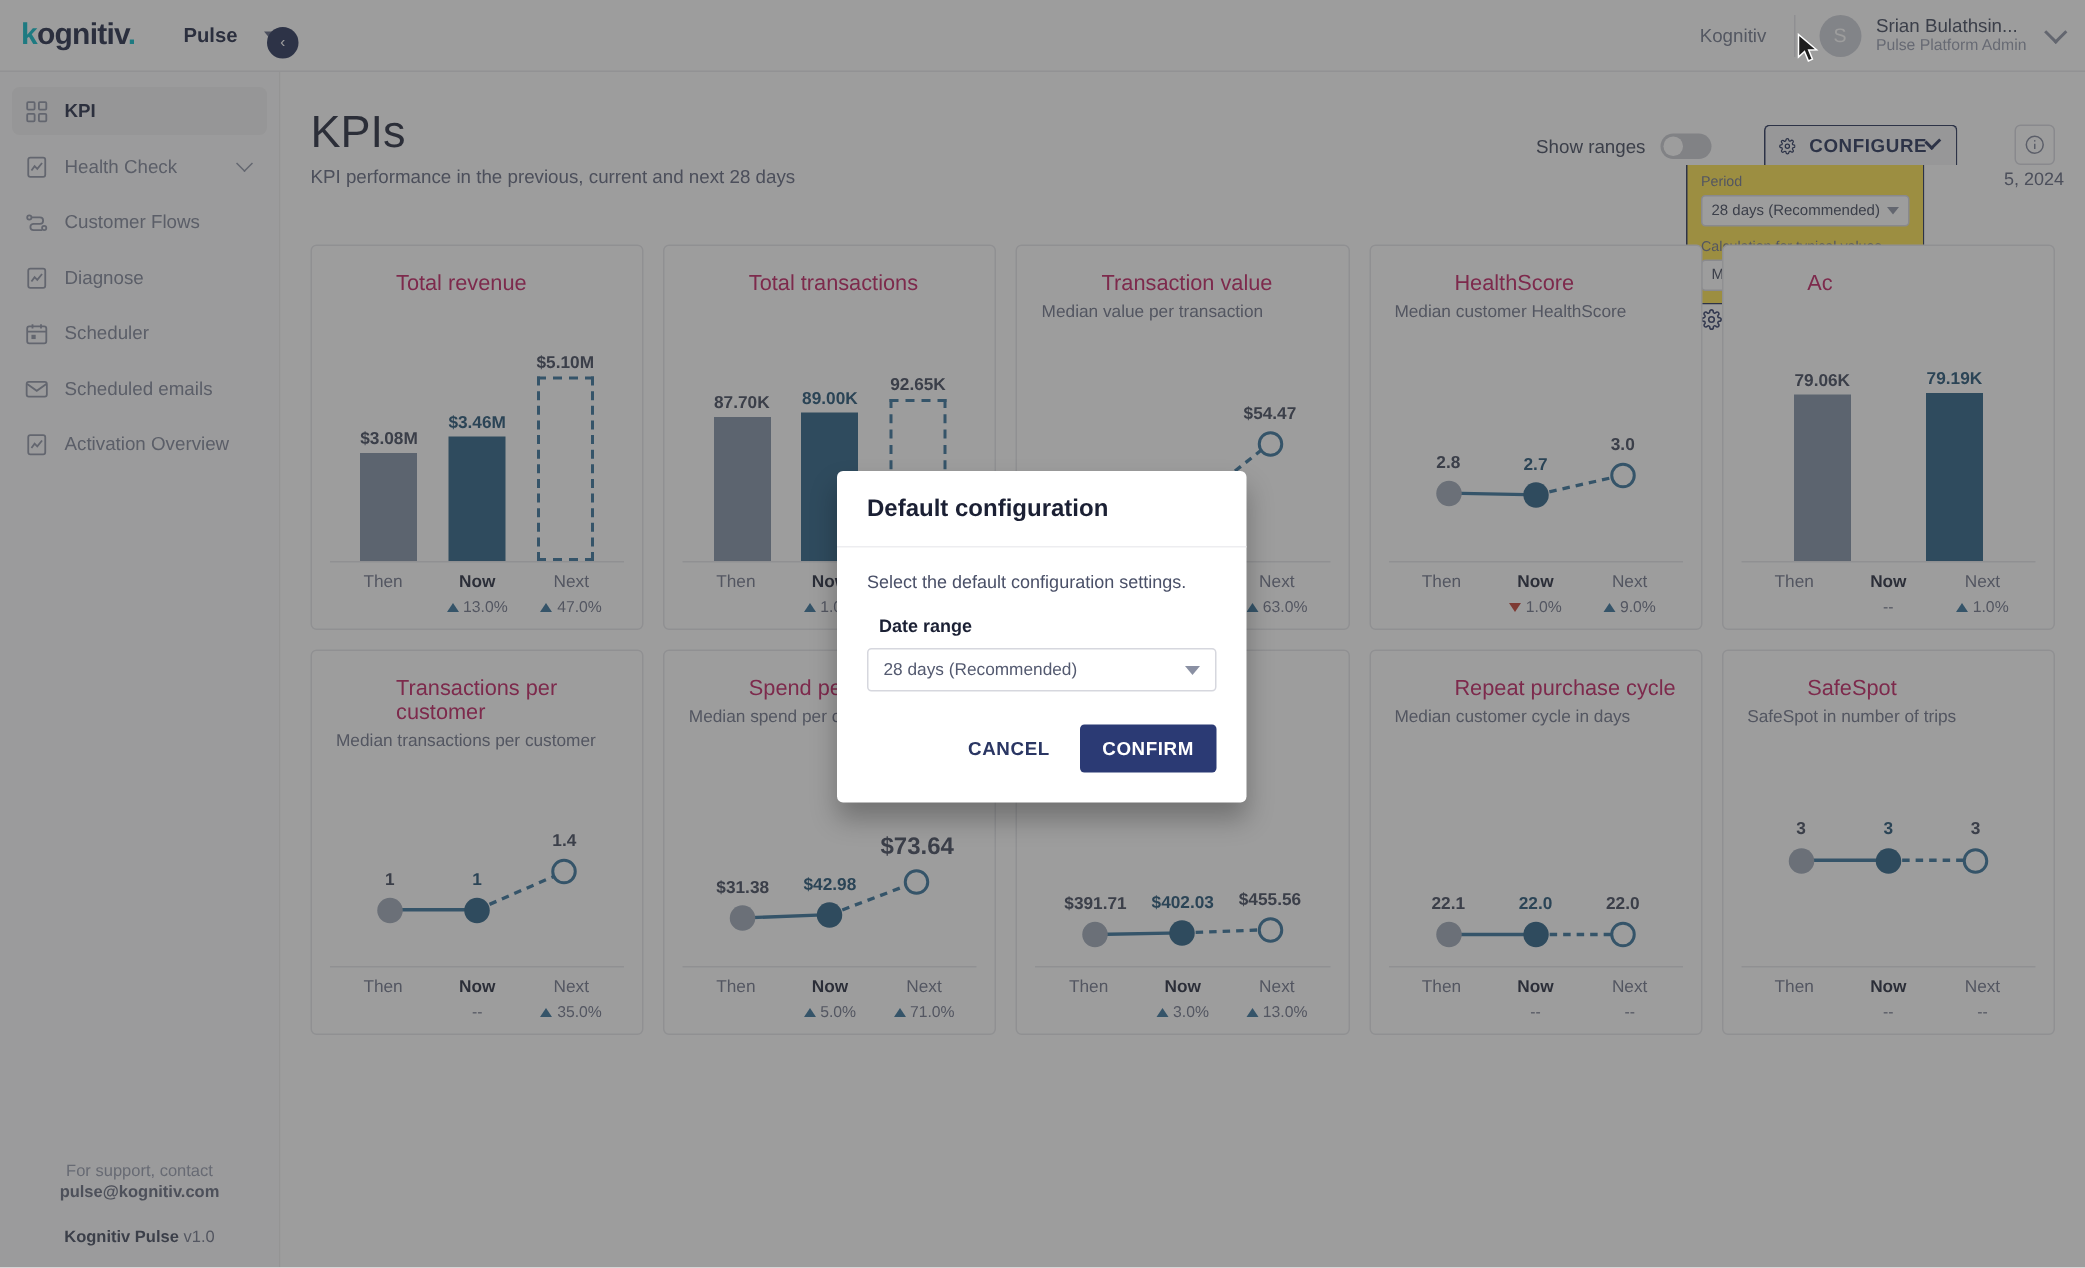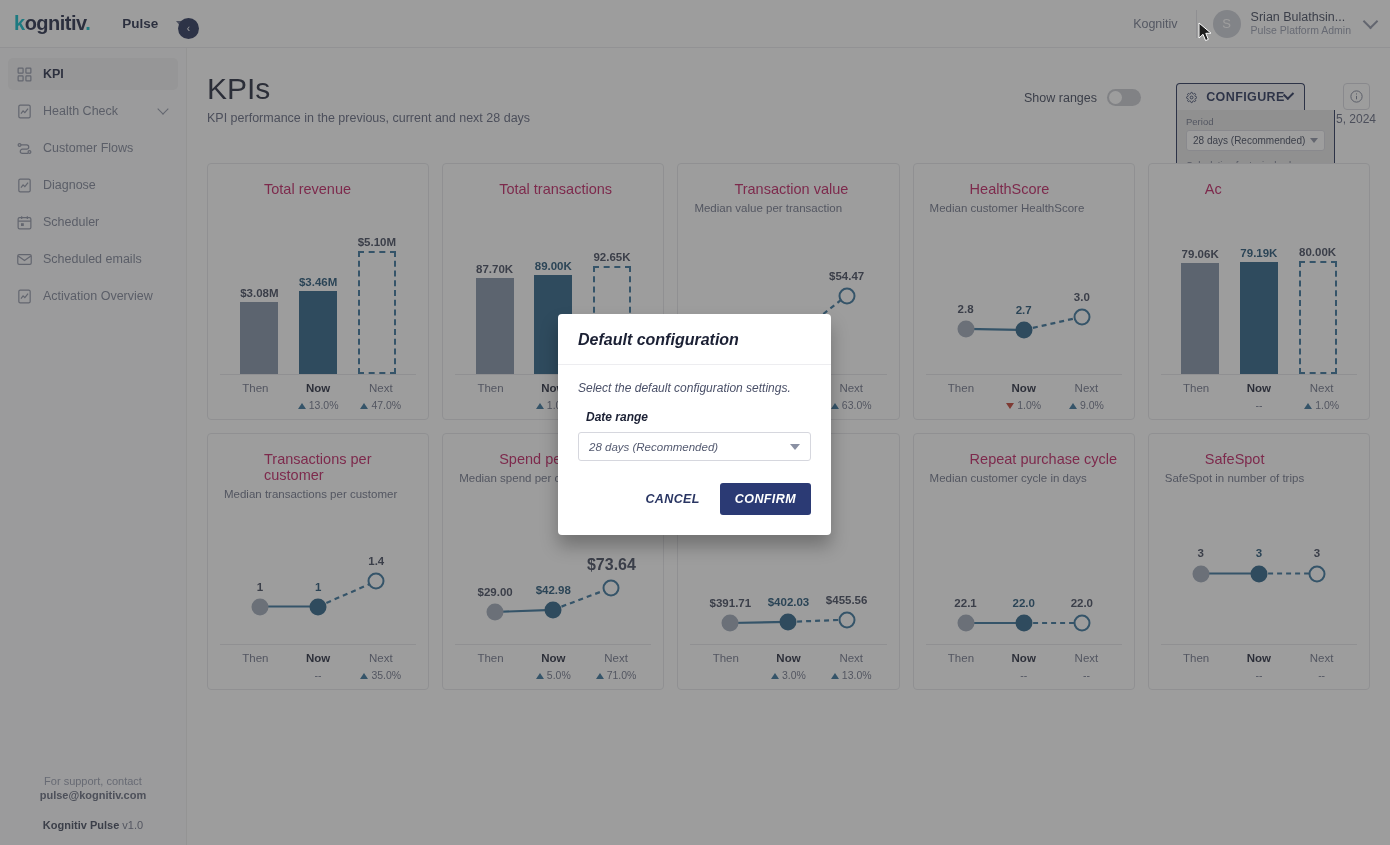--- a/index.html
+++ b/index.html
@@ -101,22 +101,22 @@
     background: #f2f3f5; border: 1px solid #1e2a52; border-bottom: none;
     border-radius: 4px 4px 0 0; display: flex; align-items: center; cursor: pointer;
   }
   .config-btn .label { font-size: 12.5px; font-weight: 700; color: #1e2a52; letter-spacing: 0.4px; margin-left: 9px; }
   .config-btn .cc {
     margin-left: auto; margin-right: 12px; width: 9px; height: 9px;
     border-right: 2px solid #1e2a52; border-bottom: 2px solid #1e2a52;
     transform: rotate(45deg); margin-top: -5px;
   }
   .config-panel {
-    position: absolute; left: 989px; top: 62px; width: 159px; height: 93px;
-    background: #e5e5e5; border: 1px solid #1e2a52; border-top: none;
+    position: absolute; left: 937px; top: 62px; width: 159px; height: 93px;
+    background: #fde047; border: 1px solid #1e2a52; border-top: none;
     border-radius: 0 0 4px 4px; padding: 6px 9px 0 9px;
   }
   .fld-label { font-size: 9.5px; color: #6a7086; margin-bottom: 3px; }
   .select {
     height: 21px; border: 1px solid #d6d7de; border-radius: 3px; background: #fff;
     display: flex; align-items: center; padding: 0 6px; cursor: pointer;
   }
   .select .val { font-size: 10px; color: #3b4257; }
   .select .arrow {
     margin-left: auto; width: 0; height: 0;
@@ -173,21 +173,20 @@
   .down { color: #c0392b; }
   .tri-up { display: inline-block; width: 0; height: 0; border-left: 4px solid transparent; border-right: 4px solid transparent; border-bottom: 6px solid #2f6d96; margin-right: 3px; }
   .tri-down { display: inline-block; width: 0; height: 0; border-left: 4px solid transparent; border-right: 4px solid transparent; border-top: 6px solid #c0392b; margin-right: 3px; }
 
   
   .overlay { position: absolute; inset: 0; background: rgba(60,60,60,0.50); z-index: 60; }
   .modal {
     position: absolute; left: 558px; top: 314px; width: 273px;
     background: #ffffff; border-radius: 4px; z-index: 70;
     box-shadow: 0 11px 18px rgba(0,0,0,0.28);
-    font-style: italic;
   }
   .modal-head { padding: 17px 20px 15px 20px; border-bottom: 1px solid #ededf0; }
   .modal-title { font-size: 16px; color: #1b2034; font-weight: 700; }
   .modal-body { padding: 16px 20px 0 20px; }
   .modal-text { font-size: 12px; color: #4a5068; }
   .modal-fld-label { font-size: 12px; font-weight: 700; color: #1b2034; margin-top: 15px; margin-left: 8px; }
   .modal-select {
     margin-top: 8px; height: 29px; border: 1px solid #d6d7de; border-radius: 3px;
     display: flex; align-items: center; padding: 0 10px; cursor: pointer;
   }
@@ -485,24 +484,20 @@
           <div class="chart">
             <div class="bars">
               <div class="barcol">
                 <div class="barval v-then">79.06K</div>
                 <div class="bar then" style="height:111px"></div>
               </div>
               <div class="barcol">
                 <div class="barval v-now">79.19K</div>
                 <div class="bar now" style="height:112px"></div>
               </div>
-              <div class="barcol">
-                <div class="barval v-next">80.00K</div>
-                <div class="bar next" style="height:113px"></div>
-              </div>
             </div>
           </div>
           <div class="axis"></div>
           <div class="axis-labels">
             <div>Then</div>
             <div class="now-lbl">Now</div>
             <div>Next</div>
           </div>
           <div class="deltas">
             <div></div>
@@ -542,21 +537,21 @@
         <div class="card">
           <div class="card-title">Spend per customer</div>
           <div class="card-sub">Median spend per customer</div>
           <div class="chart">
             <div class="dots">
               <svg class="dotsvg" viewBox="0 0 200 150" preserveAspectRatio="none">
                 <line x1="34" y1="118" x2="100" y2="115.8" stroke="#2f6d96" stroke-width="2.2" vector-effect="non-scaling-stroke"></line>
                 <line x1="100" y1="115.8" x2="166" y2="93.80000000000001" stroke="#2f6d96" stroke-width="2.2" stroke-dasharray="5,4" vector-effect="non-scaling-stroke"></line>
               </svg>
               <div style="position:absolute;left:17%;top:78.66666666666666%;transform:translate(-50%,-50%);width:17px;height:17px;border-radius:50%;background:#9aa5b5;"></div>
-              <div style="position:absolute;left:17%;top:calc(78.66666666666666% - 14px);transform:translate(-50%,-100%);font-size:11.5px;font-weight:700;white-space:nowrap;color:#3b4257">$29.00</div>
+              <div style="position:absolute;left:17%;top:calc(78.66666666666666% - 14px);transform:translate(-50%,-100%);font-size:11.5px;font-weight:700;white-space:nowrap;color:#3b4257">$31.38</div>
               <div style="position:absolute;left:50%;top:77.2%;transform:translate(-50%,-50%);width:17px;height:17px;border-radius:50%;background:#225b80;"></div>
               <div style="position:absolute;left:50%;top:calc(77.2% - 14px);transform:translate(-50%,-100%);font-size:11.5px;font-weight:700;white-space:nowrap;color:#1a4d70">$42.98</div>
               <div style="position:absolute;left:83%;top:62.53333333333334%;transform:translate(-50%,-50%);width:17px;height:17px;border-radius:50%;background:#ffffff;border:2px solid #2f6d96;"></div>
               <div style="position:absolute;left:83%;top:calc(62.53333333333334% - 14px);transform:translate(-50%,-100%);font-size:16px;font-weight:700;white-space:nowrap;color:#3b4257">$73.64</div>
             </div>
           </div>
           <div class="axis"></div>
           <div class="axis-labels">
             <div>Then</div>
             <div class="now-lbl">Now</div>

